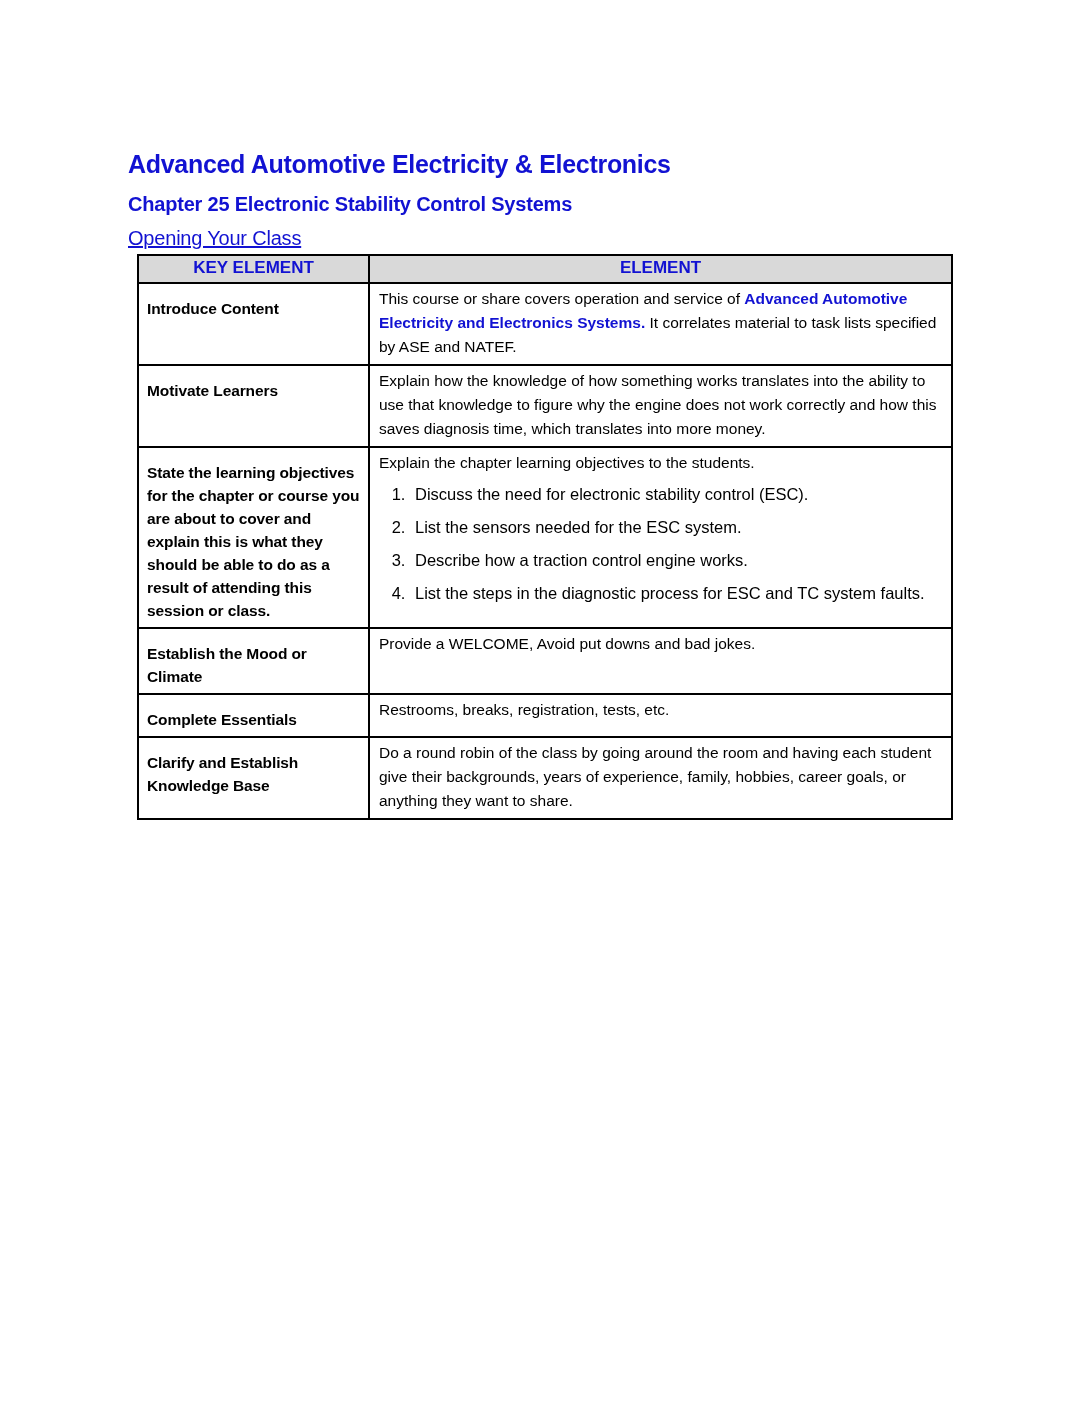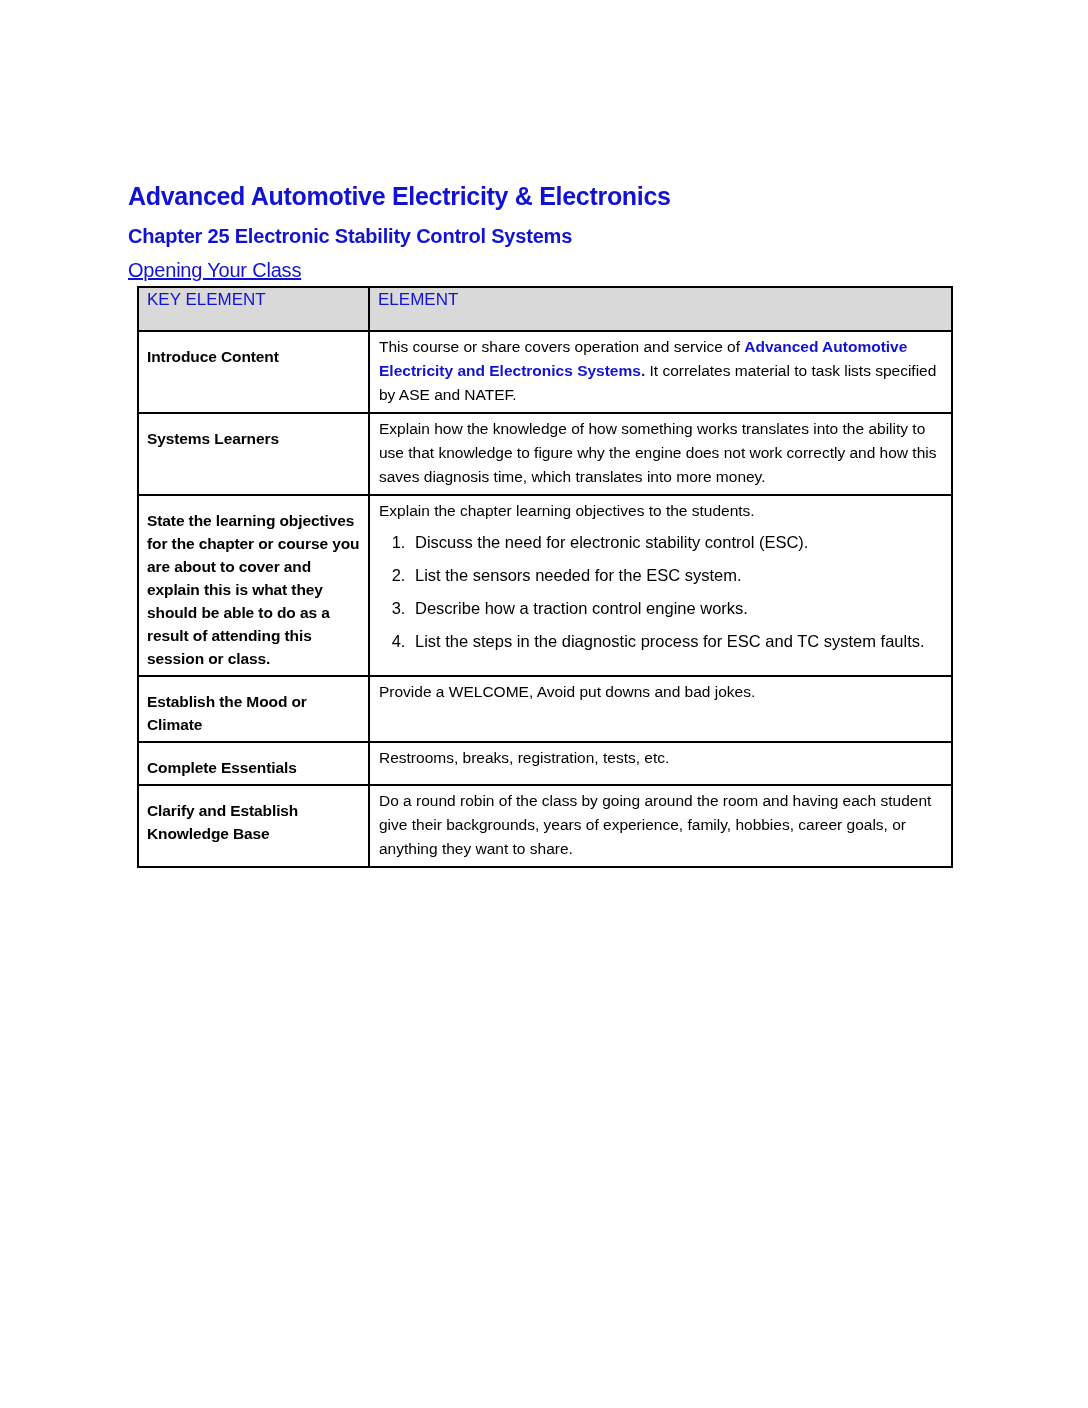--- a/index.html
+++ b/index.html
@@ -18,21 +18,20 @@
   :root {
     --heading-blue: #1212d2;
     --table-header-bg: #d9d9d9;
     --table-border: #000000;
   }
   .content {
     position: absolute;
     top: 150px;
     left: 128px;
     width: 830px;
-    margin-top: 32px;
   }
   .doc-title {
     margin: 0 0 14px 0;
     font-size: 25px;
     font-weight: bold;
     color: var(--heading-blue);
     letter-spacing: -0.3px;
   }
   .doc-chapter {
     margin: 0 0 11px 0;
@@ -57,23 +56,23 @@
   }
   table.key-table th,
   table.key-table td {
     border: 2px solid var(--table-border);
     vertical-align: top;
   }
   table.key-table th {
     background: var(--table-header-bg);
     color: var(--heading-blue);
     font-size: 17px;
-    font-weight: normal;
-    text-align: left;
-    padding: 2px 8px 20px 8px;
+    font-weight: bold;
+    text-align: center;
+    padding: 2px 8px 4px 8px;
   }
   th.key-col { width: 231px; }
   td.key-cell {
     font-weight: bold;
     font-size: 15.5px;
     line-height: 23px;
     padding: 13px 8px 5px 8px;
     letter-spacing: -0.1px;
   }
   td.example-cell {
@@ -115,21 +114,21 @@
       </tr>
     </thead>
     <tbody id="table-body">
         <tr>
           <td class="key-cell">Introduce Content</td>
           <td class="example-cell">
             <p class="example-text"><span class="seg-normal">This course or share covers operation and service of </span><span class="seg-blue-bold">Advanced Automotive Electricity and Electronics Systems.</span><span class="seg-normal"> It correlates material to task lists specified by ASE and NATEF.</span></p>
           </td>
         </tr>
         <tr>
-          <td class="key-cell">Systems Learners</td>
+          <td class="key-cell">Motivate Learners</td>
           <td class="example-cell">
             <p class="example-text"><span class="seg-normal">Explain how the knowledge of how something works translates into the ability to use that knowledge to figure why the engine does not work correctly and how this saves diagnosis time, which translates into more money.</span></p>
           </td>
         </tr>
         <tr>
           <td class="key-cell">State the learning objectives for the chapter or course you are about to cover and explain this is what they should be able to do as a result of attending this session or class.</td>
           <td class="example-cell">
             <p class="example-text"><span class="seg-normal">Explain the chapter learning objectives to the students.</span></p>
             <ol class="objectives-list">
               <li>Discuss the need for electronic stability control (ESC).</li>

